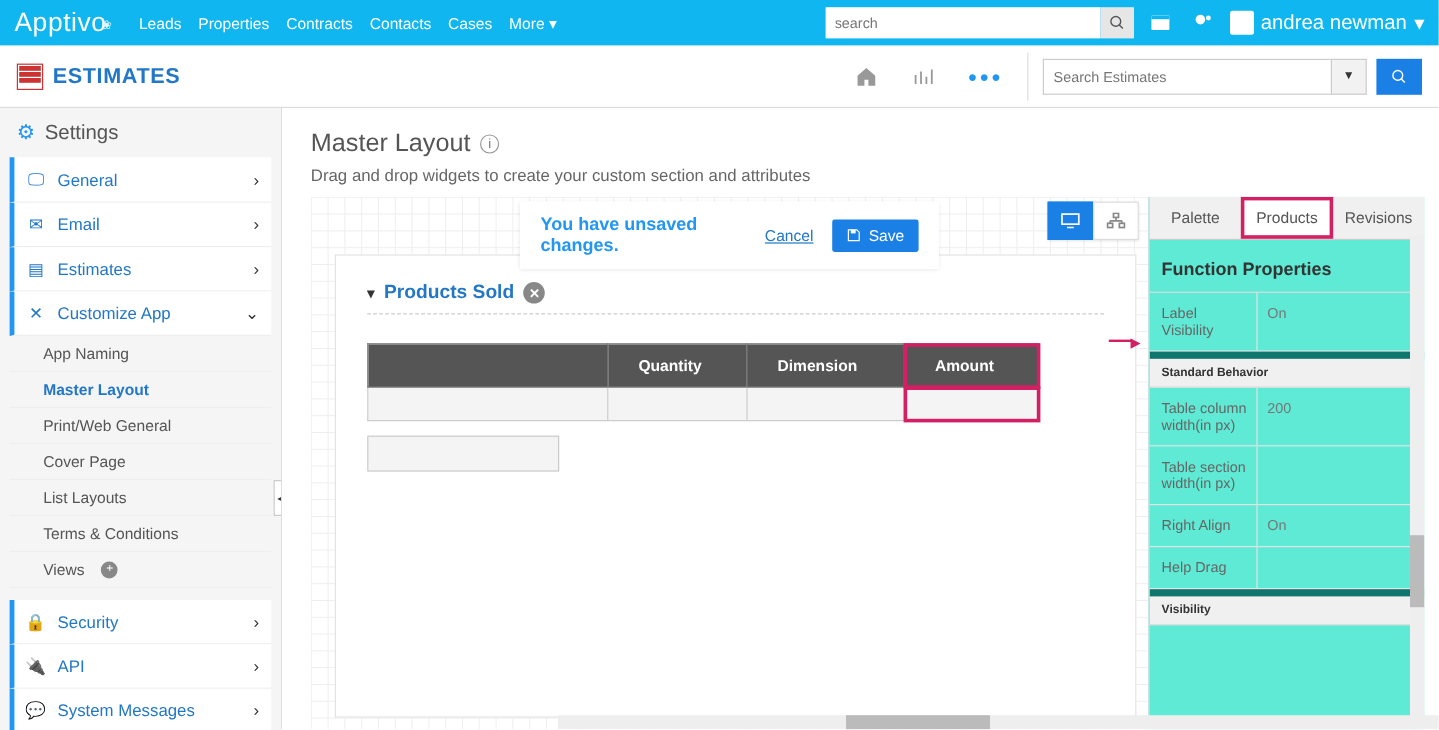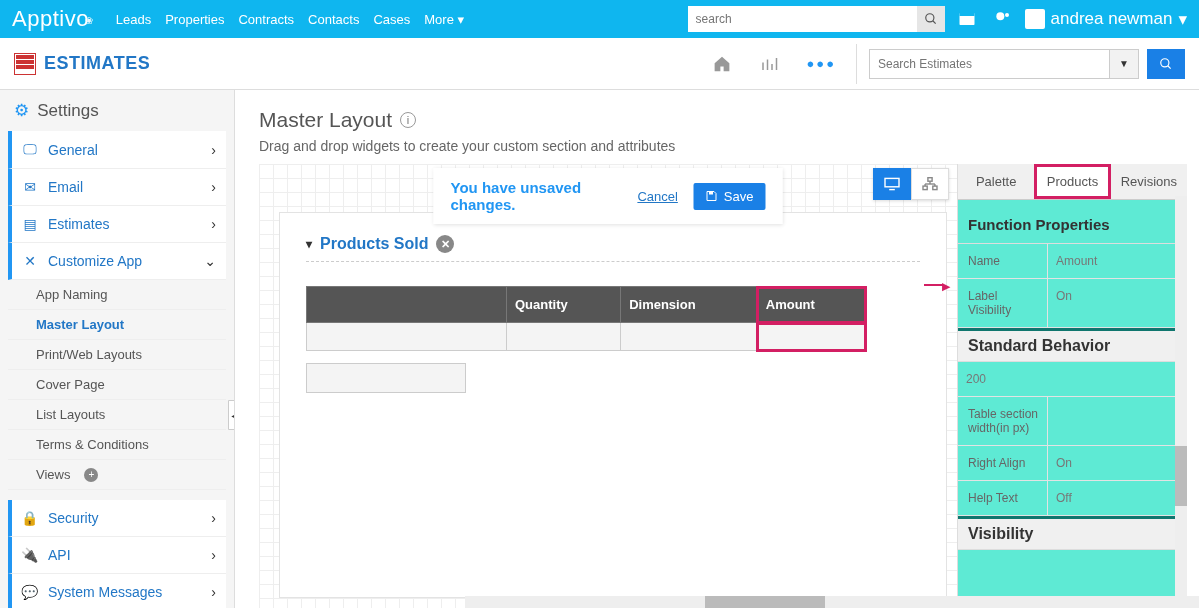--- a/index.html
+++ b/index.html
@@ -72,33 +72,33 @@
 .view-toggle .vt.active { background:#1a80e6; color:#fff; border-color:#1a80e6; }
 
 .canvas-frame { position:absolute; top:48px; left:20px; right:10px; bottom:10px; background:#fff; border:1px solid #e3e3e3; overflow:auto; }
 .canvas-inner { padding: 22px 26px; }
 .section-hdr { display:flex; align-items:center; gap:8px; color:#2277c6; font-size:16px; font-weight:600; }
 .section-hdr .chev-d { font-size:12px; color:#333; }
 .section-hdr .x { width:18px; height:18px; border-radius:50%; background:#888; color:#fff; display:inline-flex; align-items:center; justify-content:center; font-size:11px; cursor:pointer; }
 .section-divider { border-bottom:1px dashed #ccc; margin:8px 0 24px; }
 
 .tbl { border-collapse:collapse; width:560px; margin:0 0 0 0;}
-.tbl th { background:#555; color:#fff; font-weight:600; text-align:left; font-size:13px; padding:10px 8px; border:1px solid #777; }
+.tbl th { background:#555; color:#fff; font-weight:600; text-align:left; font-size:13px; padding:10px 25px; border:1px solid #777; }
 .tbl td { border:1px solid #ccc; height:28px; background:#f4f4f4; }
 .tbl th.sel, .tbl td.sel { outline:3px solid #d31f63; outline-offset:-2px; }
 .tbl th.first { width:200px; }
 .footer-cell { width:160px; height:30px; border:1px solid #ccc; background:#f4f4f4; margin-top:12px; }
 
 
 .inspector { width:230px; border-left:1px solid #ddd; display:flex; flex-direction:column; background:#5eead4; position:relative; }
 .insp-tabs { display:flex; border-bottom:1px solid #ccc; background:#f0f0f0; }
 .insp-tab { flex:1; text-align:center; padding:10px 4px; font-size:13px; cursor:pointer; color:#555; }
 .insp-tab.active-t { background:#fff; box-shadow: inset 0 -2px 0 #fff; outline:3px solid #d31f63; outline-offset:-3px;}
 .insp-body { flex:1; overflow-y:auto; padding: 10px 0 0 0; }
-.insp-h { font-size:16px; font-weight:600; color:#333; padding:6px 10px; background:#f0f0f0; border-bottom:1px solid #ddd; border-top:3px solid #0f766e; }
+.insp-h { font-size:10px; font-weight:600; color:#333; padding:6px 10px; background:#f0f0f0; border-bottom:1px solid #ddd; border-top:6px solid #0f766e; }
 .insp-h.first { border-top:none; background:transparent; font-size:15px; padding-bottom:10px; }
 .prop-row { display:flex; border-bottom:1px solid #e3e3e3; font-size:12px; color:#666; }
 .prop-row .k { width:90px; padding:10px 8px 10px 10px; border-right:1px solid #e3e3e3; }
 .prop-row .v { flex:1; padding:10px 8px; color:#777; }
 .arrow-callout { position:absolute; left:-34px; top:108px; color:#d31f63; font-size:20px; pointer-events:none; }
 .arrow-callout::before { content:""; display:inline-block; width:20px; height:2px; background:#d31f63; vertical-align:middle; }
 .arrow-callout::after { content:"▶"; font-size:11px; position:relative; left:-2px; }
 .scrollbar-fake { position:absolute; right:0; top:32px; bottom:0; width:12px; background:#eee; }
 .scrollbar-fake .thumb { position:absolute; top:250px; width:100%; height:60px; background:#bbb; }
 .main-scroll-h { position:absolute; left:230px; right:0; bottom:0; height:12px; background:#eee; }
@@ -210,21 +210,21 @@
           <span>Estimates</span>
           <span class="chev-r">›</span>
         </div>
       <div class="side-item">
           <span class="ic">✕</span>
           <span>Customize App</span>
           <span class="chev-r">⌄</span>
         </div>
       <div class="side-item no-bg">App Naming</div>
       <div class="side-item no-bg active-sub">Master Layout</div>
-      <div class="side-item no-bg">Print/Web Layouts</div>
+      <div class="side-item no-bg">Print/Web General</div>
       <div class="side-item no-bg">Cover Page</div>
       <div class="side-item no-bg">List Layouts</div>
       <div class="side-item no-bg">Terms &amp; Conditions</div>
       <div class="side-item no-bg">
           <span>Views</span> 
           <span style="display:inline-flex;width:14px;height:14px;background:#888;color:#fff;border-radius:50%;align-items:center;justify-content:center;font-size:10px;margin-left:4px;">+</span>
         </div>
       <div class="side-gap"></div>
       <div class="side-item">
           <span class="ic">🔒</span>
@@ -322,44 +322,40 @@
       <div class="inspector">
         <div class="arrow-callout"></div>
         <div class="insp-tabs">
           <div class="insp-tab">Palette</div>
           <div class="insp-tab active-t">Products</div>
           <div class="insp-tab">Revisions</div>
         </div>
         <div class="insp-body">
           <div class="insp-h first">Function Properties</div>
           <div class="prop-row">
-              <div class="k">Name</div>
-              <div class="v">Amount</div>
-            </div>
-          <div class="prop-row">
               <div class="k">Label Visibility</div>
               <div class="v">On</div>
             </div>
 
           <div class="insp-h">Standard Behavior</div>
           <div class="prop-row">
+              <div class="k">Table column width(in px)</div>
               <div class="v">200</div>
             </div>
           <div class="prop-row">
               <div class="k">Table section width(in px)</div>
               <div class="v"></div>
             </div>
           <div class="prop-row">
               <div class="k">Right Align</div>
               <div class="v">On</div>
             </div>
 
           <div class="prop-row">
-              <div class="k">Help Text</div>
-              <div class="v">Off</div>
+              <div class="k">Help Drag</div>
             </div>
 
           <div class="insp-h">Visibility</div>
         </div>
         <div class="scrollbar-fake">
             <div class="thumb"></div>
           </div>
       </div>
     </div>
     <div class="main-scroll-h">

